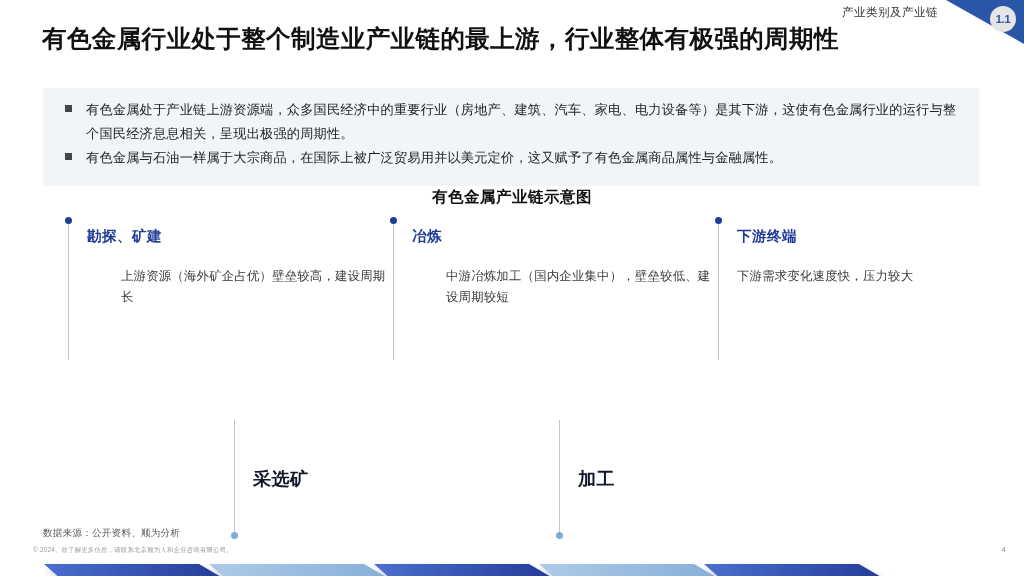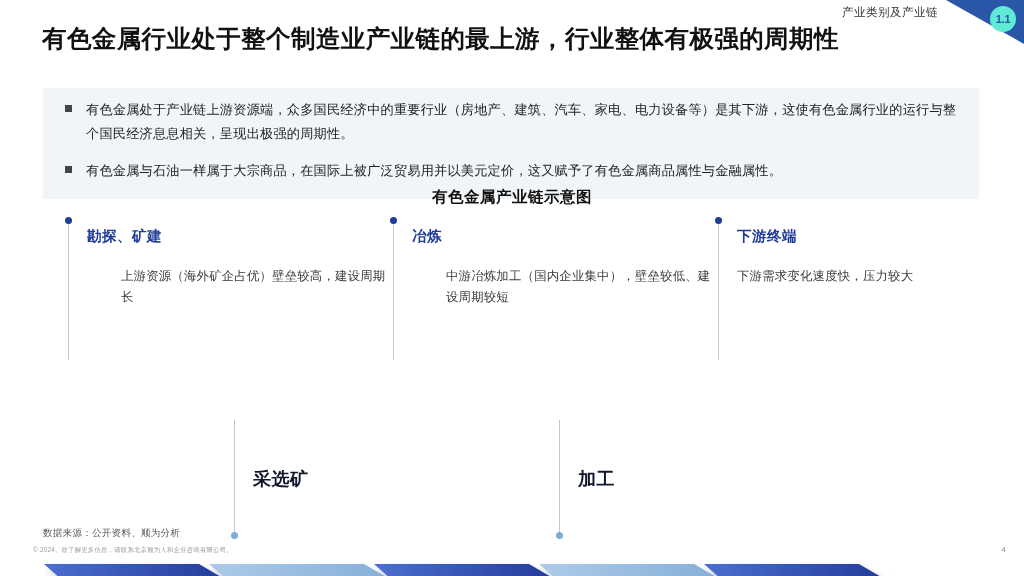--- a/index.html
+++ b/index.html
@@ -42,21 +42,21 @@
     border-top: 44px solid #2a56a8;
     border-left: 78px solid transparent;
   }
   #corner-flag .badge {
     position: absolute;
     top: 6px;
     right: 8px;
     width: 26px;
     height: 26px;
     border-radius: 50%;
-    background: #5eead4;
+    background: #e5e5e5;
     color: #2a56a8;
     font-size: 11px;
     font-weight: bold;
     display: flex;
     align-items: center;
     justify-content: center;
     letter-spacing: -0.2px;
   }
 
   #page-title {
@@ -77,21 +77,21 @@
     left: 43px;
     width: 936px;
     background: #f2f5f8;
     padding: 10px 0 12px 0;
     box-sizing: border-box;
   }
   .bullet-row {
     display: flex;
     align-items: flex-start;
     padding: 0 18px 0 22px;
-    margin-bottom: 13px;
+    margin-bottom: 0;
   }
   .bullet-row:last-child { margin-bottom: 4px; }
   .bullet-mark {
     width: 7px;
     height: 7px;
     background: #444444;
     margin-top: 7px;
     margin-right: 14px;
     flex: 0 0 auto;
   }

